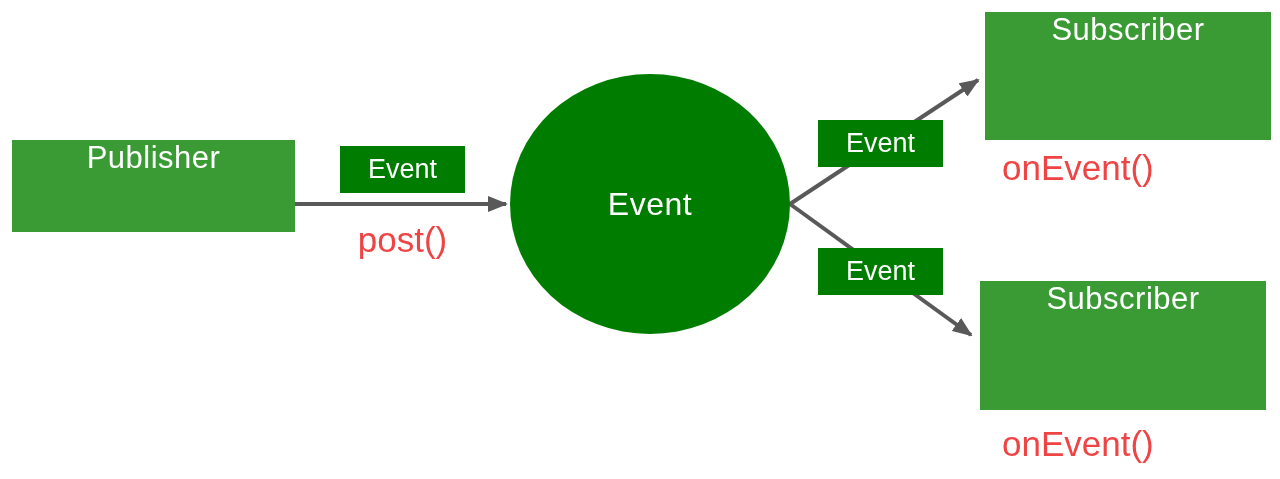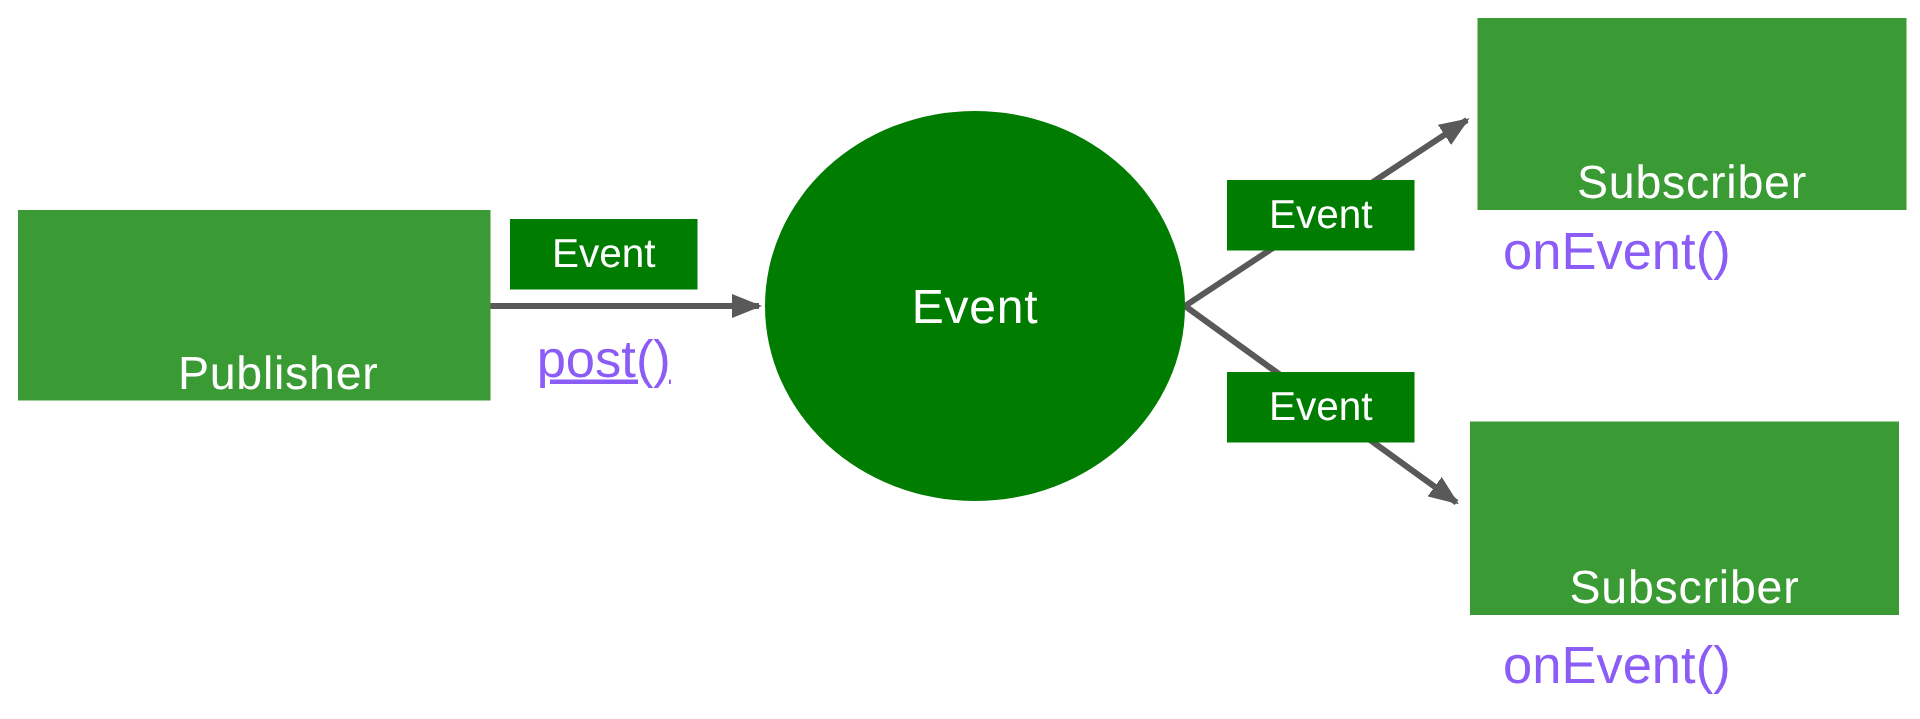--- a/index.html
+++ b/index.html
@@ -16,27 +16,27 @@
     left: 0; top: 0;
     width: 1280px; height: 479px;
     z-index: 1;
   }
   .node {
     position: absolute;
     z-index: 2;
     background: #3a9b35;
     color: #ffffff;
     display: flex;
-    align-items: flex-end;
+    align-items: flex-start;
     justify-content: center;
     font-size: 31px;
     font-weight: 300;
     letter-spacing: 0.5px;
   }
-  .publisher  { left: 12px;  top: 140px; width: 283px; height: 127px; padding-left: 32px; }
+  .publisher  { left: 12px;  top: 140px; width: 283px; height: 92px; }
   .subscriber-top    { left: 985px; top: 12px;  width: 286px; height: 128px; }
   .subscriber-bottom { left: 980px; top: 281px; width: 286px; height: 129px; }
   .bus {
     position: absolute;
     z-index: 2;
     left: 510px; top: 74px;
     width: 280px; height: 260px;
     border-radius: 50%;
     background: #007d00;
     color: #ffffff;
@@ -60,26 +60,26 @@
     justify-content: center;
     font-size: 27px;
     font-weight: 300;
   }
   .badge-publish          { left: 340px; top: 146px; }
   .badge-subscribe-top    { left: 818px; top: 120px; }
   .badge-subscribe-bottom { left: 818px; top: 248px; }
   .caption {
     position: absolute;
     z-index: 2;
-    color: #8b5cf6;
+    color: #ef4444;
     font-size: 35px;
     font-weight: 300;
     white-space: nowrap;
   }
-  .caption-post          { left: 330px;  top: 220px; width: 145px; text-align: center; text-decoration: underline; }
+  .caption-post          { left: 330px;  top: 220px; width: 145px; text-align: center; }
   .caption-onevent-top   { left: 1002px; top: 148px; }
   .caption-onevent-bottom{ left: 1002px; top: 424px; }
 </style>
 </head>
 <body>
 
 <div class="canvas">
 
   <svg class="connectors" viewBox="0 0 1280 479" xmlns="http://www.w3.org/2000/svg">
     <defs>

